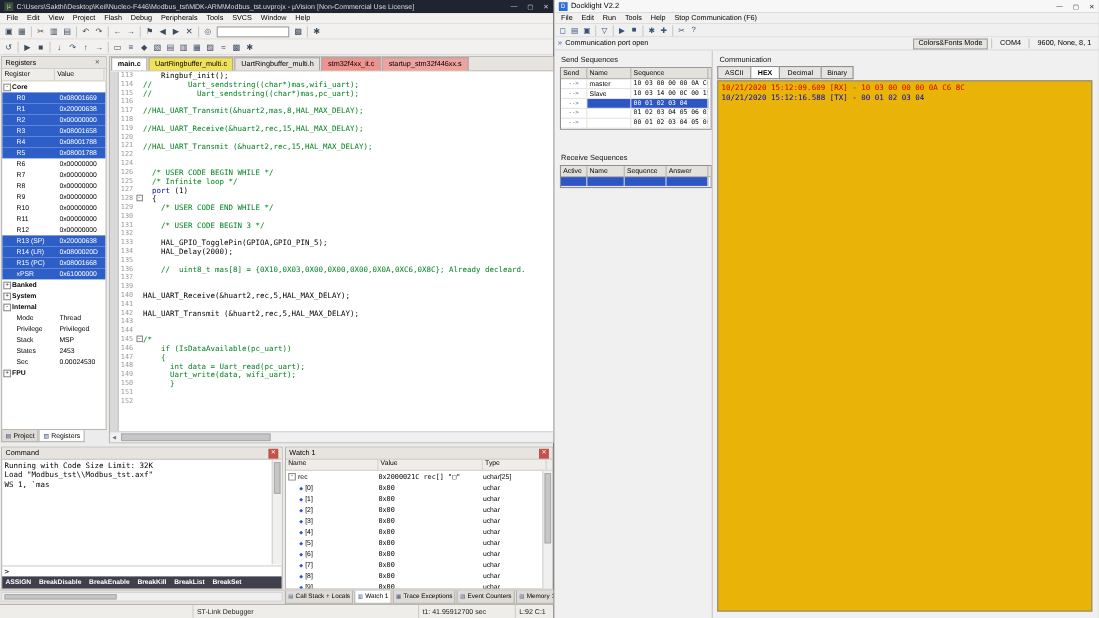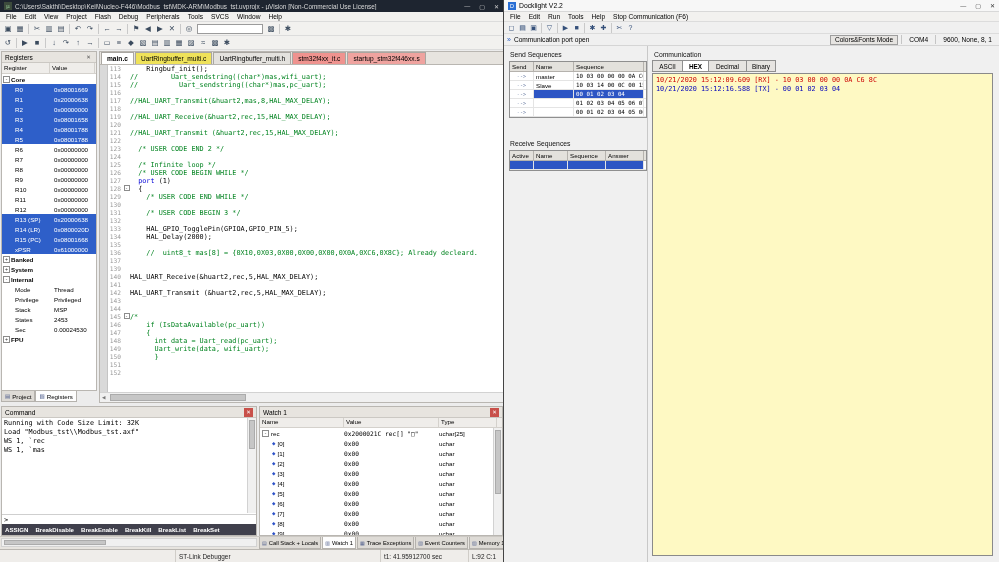--- a/index.html
+++ b/index.html
@@ -130,21 +130,21 @@
   .seq-row > div { border-right:1px solid #e4e4e4; padding:0 2px; overflow:hidden; white-space:nowrap; display:flex; align-items:center; }
   .seq-row .arrow { color:#5a6f9a; font:5.2px "DejaVu Sans Mono",monospace; justify-content:center; }
   .seq-row.sel > div.selcell { background:#2d55c4; color:#fff; }
   .seq-cell-seq { font:5.8px "DejaVu Sans Mono",monospace; }
   .v-divider { position:absolute; left:143px; top:0; bottom:0; width:1px; background:#c8c8c8; }
   #comm-tabs { position:absolute; left:148px; top:14px; height:12px; display:flex; }
   .ctab { height:12px; display:flex; align-items:center; justify-content:center; font-size:6.4px; background:#e6e4e1;
     border:1px solid #8f8f8f; border-right:none; padding:0 2px; }
   .ctab:last-child { border-right:1px solid #8f8f8f; }
   .ctab.active { background:#fff; font-weight:bold; }
-  #comm-log { position:absolute; left:148px; top:27px; width:341px; height:483px; background:#fef9c3; border:1px solid #8a8a8a; padding:2px 3px; overflow:hidden; }
+  #comm-log { position:absolute; left:148px; top:27px; width:341px; height:483px; background:#eab308; border:1px solid #8a8a8a; padding:2px 3px; overflow:hidden; }
   .log-line { font:6.8px/9px "DejaVu Sans Mono",monospace; white-space:pre; }
 </style>
 </head>
 <body>
 
 <div id="keil" class="win">
   <div class="k-titlebar">
     <span class="k-logo">µ</span>
     <span class="k-title">C:\Users\Sakthi\Desktop\Keil\Nucleo-F446\Modbus_tst\MDK-ARM\Modbus_tst.uvprojx - µVision [Non-Commercial Use License]</span>
     <span class="wc">—</span>
@@ -389,24 +389,23 @@
           <div class="code-line"><span class="cl-num">113</span><span class="cl-fold"></span><span class="cl-text"><span class="tk-p">    Ringbuf_init();</span></span></div>
           <div class="code-line"><span class="cl-num">114</span><span class="cl-fold"></span><span class="cl-text"><span class="tk-c">//        Uart_sendstring((char*)mas,wifi_uart);</span></span></div>
           <div class="code-line"><span class="cl-num">115</span><span class="cl-fold"></span><span class="cl-text"><span class="tk-c">//          Uart_sendstring((char*)mas,pc_uart);</span></span></div>
           <div class="code-line"><span class="cl-num">116</span><span class="cl-fold"></span><span class="cl-text"></span></div>
           <div class="code-line"><span class="cl-num">117</span><span class="cl-fold"></span><span class="cl-text"><span class="tk-c">//HAL_UART_Transmit(&amp;huart2,mas,8,HAL_MAX_DELAY);</span></span></div>
           <div class="code-line"><span class="cl-num">118</span><span class="cl-fold"></span><span class="cl-text"></span></div>
           <div class="code-line"><span class="cl-num">119</span><span class="cl-fold"></span><span class="cl-text"><span class="tk-c">//HAL_UART_Receive(&amp;huart2,rec,15,HAL_MAX_DELAY);</span></span></div>
           <div class="code-line"><span class="cl-num">120</span><span class="cl-fold"></span><span class="cl-text"></span></div>
           <div class="code-line"><span class="cl-num">121</span><span class="cl-fold"></span><span class="cl-text"><span class="tk-c">//HAL_UART_Transmit (&amp;huart2,rec,15,HAL_MAX_DELAY);</span></span></div>
           <div class="code-line"><span class="cl-num">122</span><span class="cl-fold"></span><span class="cl-text"></span></div>
-          <div class="code-line"><span class="cl-num">123</span><span class="cl-fold"></span><span class="cl-text"><span class="tk-c">  /* USER CODE END 2 */</span></span></div>
           <div class="code-line"><span class="cl-num">124</span><span class="cl-fold"></span><span class="cl-text"></span></div>
+          <div class="code-line"><span class="cl-num">126</span><span class="cl-fold"></span><span class="cl-text"><span class="tk-c">  /* USER CODE BEGIN WHILE */</span></span></div>
           <div class="code-line"><span class="cl-num">125</span><span class="cl-fold"></span><span class="cl-text"><span class="tk-c">  /* Infinite loop */</span></span></div>
-          <div class="code-line"><span class="cl-num">126</span><span class="cl-fold"></span><span class="cl-text"><span class="tk-c">  /* USER CODE BEGIN WHILE */</span></span></div>
           <div class="code-line"><span class="cl-num">127</span><span class="cl-fold"></span><span class="cl-text"><span class="tk-p">  </span><span class="tk-k">port</span><span class="tk-p"> (1)</span></span></div>
           <div class="code-line"><span class="cl-num">128</span><span class="cl-fold has"><i>-</i></span><span class="cl-text"><span class="tk-p">  {</span></span></div>
           <div class="code-line"><span class="cl-num">129</span><span class="cl-fold"></span><span class="cl-text"><span class="tk-c">    /* USER CODE END WHILE */</span></span></div>
           <div class="code-line"><span class="cl-num">130</span><span class="cl-fold"></span><span class="cl-text"></span></div>
           <div class="code-line"><span class="cl-num">131</span><span class="cl-fold"></span><span class="cl-text"><span class="tk-c">    /* USER CODE BEGIN 3 */</span></span></div>
           <div class="code-line"><span class="cl-num">132</span><span class="cl-fold"></span><span class="cl-text"></span></div>
           <div class="code-line"><span class="cl-num">133</span><span class="cl-fold"></span><span class="cl-text"><span class="tk-p">    HAL_GPIO_TogglePin(GPIOA,GPIO_PIN_5);</span></span></div>
           <div class="code-line"><span class="cl-num">134</span><span class="cl-fold"></span><span class="cl-text"><span class="tk-p">    HAL_Delay(2000);</span></span></div>
           <div class="code-line"><span class="cl-num">135</span><span class="cl-fold"></span><span class="cl-text"></span></div>
           <div class="code-line"><span class="cl-num">136</span><span class="cl-fold"></span><span class="cl-text"><span class="tk-c">    //  uint8_t mas[8] = {0X10,0X03,0X00,0X00,0X00,0X0A,0XC6,0X8C}; Already decleard.</span></span></div>
@@ -440,21 +439,20 @@
   </div>
 
   <div id="cmd-panel" class="panel">
     <div class="panel-title">
       <span>Command</span>
       <span class="pt-x red">✕</span>
     </div>
     <div class="cmd-content" id="cmd-lines">
         <div>Running with Code Size Limit: 32K</div>
         <div>Load "Modbus_tst\\Modbus_tst.axf"</div>
-        <div>WS 1, `rec</div>
         <div>WS 1, `mas</div>
       </div>
     <div class="cmd-vscroll">
       <span class="thumb-v" style="top:2px;height:30%;"></span>
     </div>
     <div class="cmd-prompt">
       <span>&gt;</span>
       <input class="cmd-input" style="">
     </div>
     <div class="cmd-assign" id="cmd-btns">

